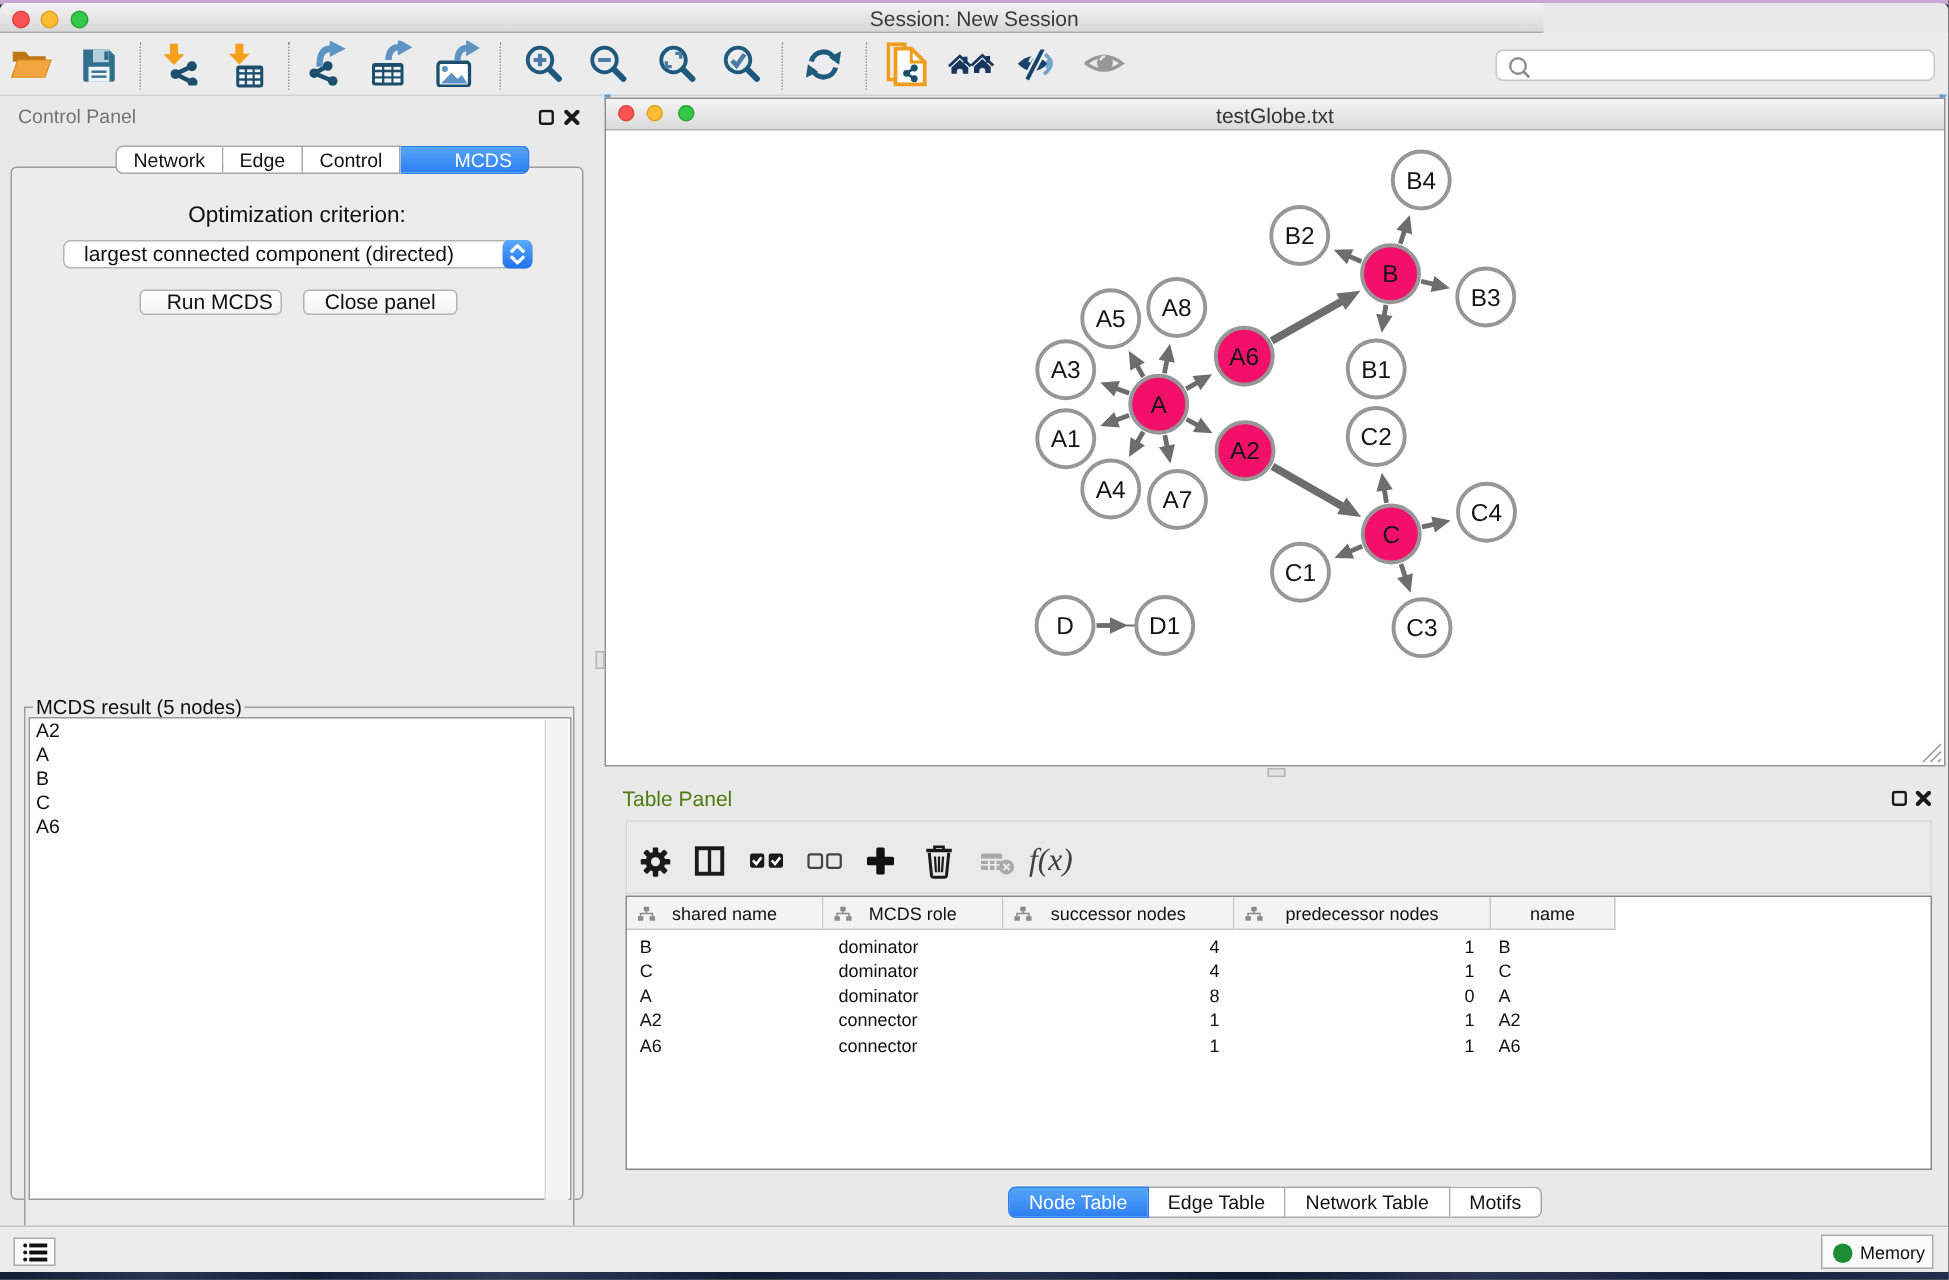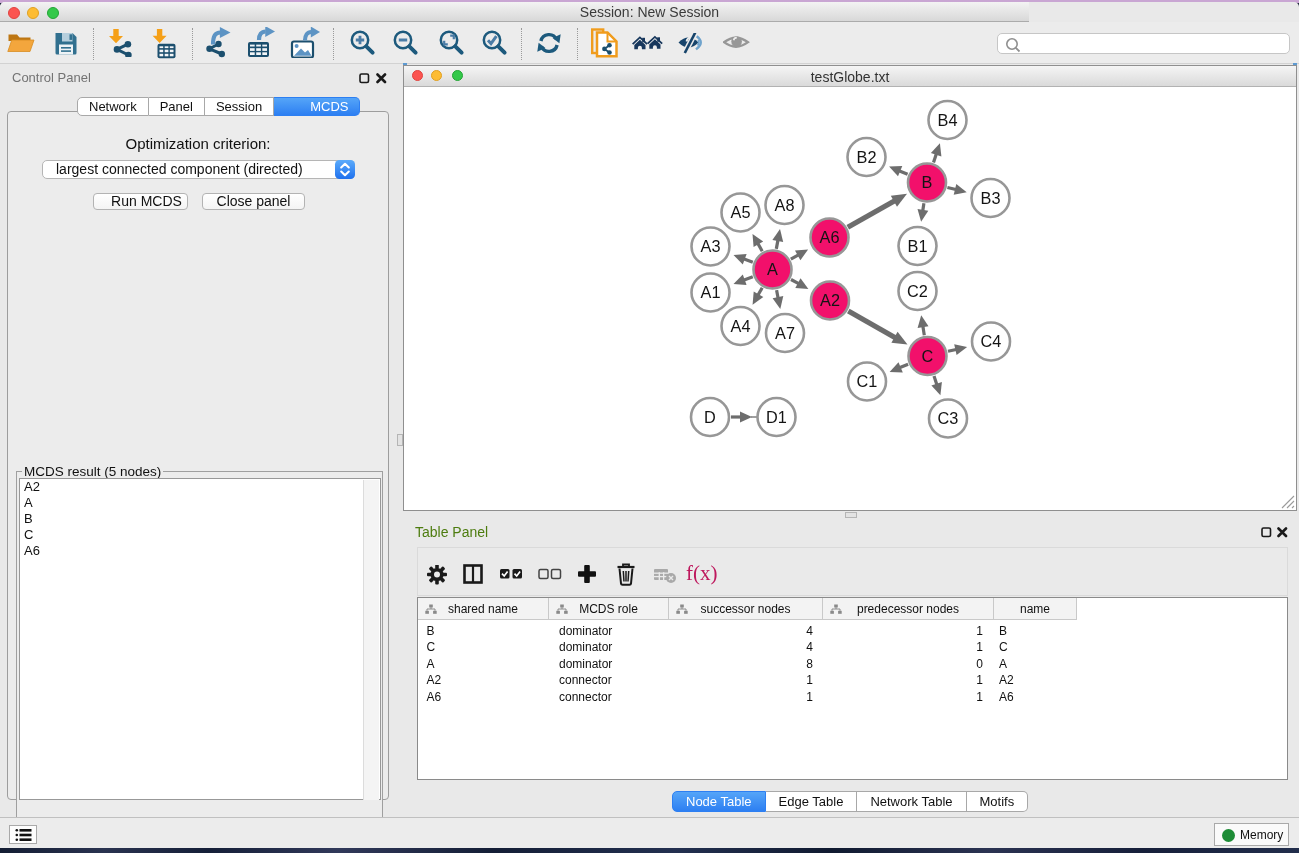--- a/index.html
+++ b/index.html
@@ -221,22 +221,22 @@
     <div id="cp-title" class="abs">Control Panel</div>
     <svg class="abs" style="left:359px;top:71px" width="11" height="11">
         <rect x="1" y="1" width="8.5" height="8.5" rx="1.5" fill="none" stroke="#1a1a1a" stroke-width="1.6"></rect>
       </svg>
       <svg class="abs" style="left:375.5px;top:71px" width="11" height="11">
         <path d="M1.5 1.5 L9 9 M9 1.5 L1.5 9" stroke="#1a1a1a" stroke-width="2.6" stroke-linecap="round" fill="none"></path>
       </svg>
     <div id="cp-panel" class="abs"></div>
     <div id="cptabs" class="tabrow abs">
       <div class="tab first">Network</div>
-        <div class="tab">Panel</div>
-        <div class="tab">Session</div>
+        <div class="tab">Edge</div>
+        <div class="tab">Control</div>
         <div class="tab sel last">MCDS</div>
     </div>
     <div id="combo" class="abs">largest connected component (directed)<div class="cap">
           <svg width="20" height="19" style="position:absolute;left:0;top:0">
             <path d="M6.2 7.5 L10 3.8 L13.8 7.5 M6.2 11.5 L10 15.2 L13.8 11.5" fill="none" stroke="#fff" stroke-width="2.1" stroke-linecap="round" stroke-linejoin="round"></path>
           </svg>
         </div></div>
     <div id="optlabel" class="abs">Optimization criterion:</div>
     <div class="btn" style="left:93px;top:191px;width:95px;padding-left:12px;">Run MCDS</div>
     <div class="btn" style="left:202px;top:191px;width:103px;">Close panel</div>
@@ -401,21 +401,21 @@
         </svg>
         <svg class="abs" style="left:235px;top:19px" width="24" height="17">
           <rect x="1" y="2" width="14" height="11" rx="1" fill="#a9a9a9"></rect>
           <line x1="1" y1="6.18" x2="15" y2="6.18" stroke="#ececec" stroke-width="1.3"></line>
           <line x1="1" y1="9.59" x2="15" y2="9.59" stroke="#ececec" stroke-width="1.3"></line>
           <line x1="6.32" y1="5.3" x2="6.32" y2="13" stroke="#ececec" stroke-width="1.3"></line>
           <line x1="10.66" y1="5.3" x2="10.66" y2="13" stroke="#ececec" stroke-width="1.3"></line>
           <circle cx="18" cy="11" r="5" fill="#a9a9a9"></circle>
           <path d="M16 9 l4 4 M20 9 l-4 4" stroke="#eaeaea" stroke-width="1.4"></path>
         </svg>
-        <div class="abs" style="left:268px;top:13px;font-family:'Liberation Serif',serif;font-size:21px;color:#be185d;">f(x)</div>
+        <div class="abs" style="left:268px;top:13px;font-family:'Liberation Serif',serif;font-style:italic;font-size:21px;color:#404040;">f(x)</div>
       </div>
     <div id="tbl" class="abs">
       <div class="hcell" style="left:0px;width:131px"><svg class="hico" width="12" height="11">
             <path d="M6 3.2 V5 M2 6.8 V5 H10 V6.8" fill="none" stroke="#8a8a8a" stroke-width="1"></path>
             <rect x="4.2" y="0.5" width="3.6" height="3" fill="#8a8a8a"></rect>
             <rect x="0.3" y="6.8" width="3.6" height="3" fill="#8a8a8a"></rect>
             <rect x="8.1" y="6.8" width="3.6" height="3" fill="#8a8a8a"></rect>
           </svg>shared name</div>
       <div class="hcell" style="left:131px;width:120px"><svg class="hico" width="12" height="11">
             <path d="M6 3.2 V5 M2 6.8 V5 H10 V6.8" fill="none" stroke="#8a8a8a" stroke-width="1"></path>

